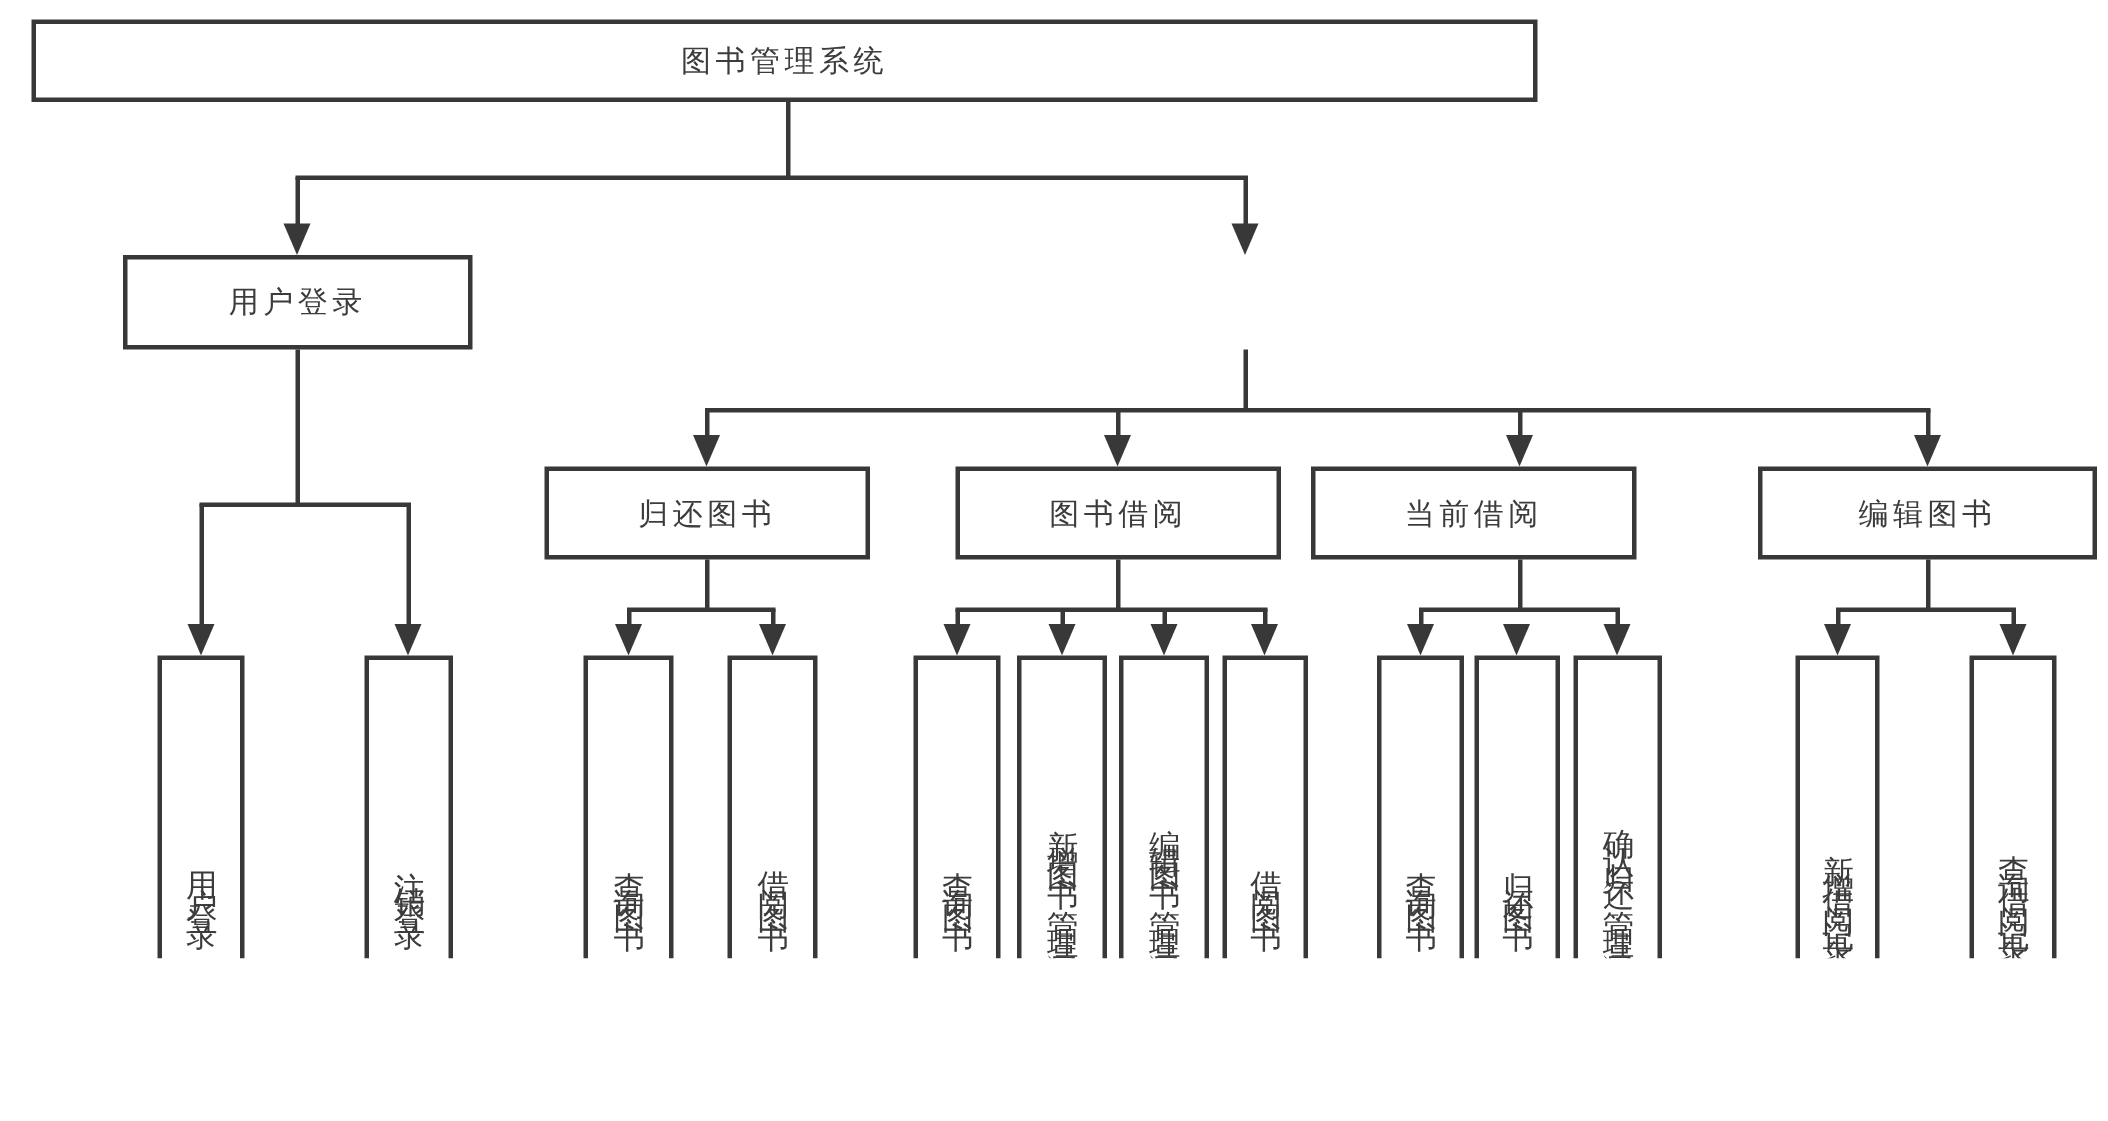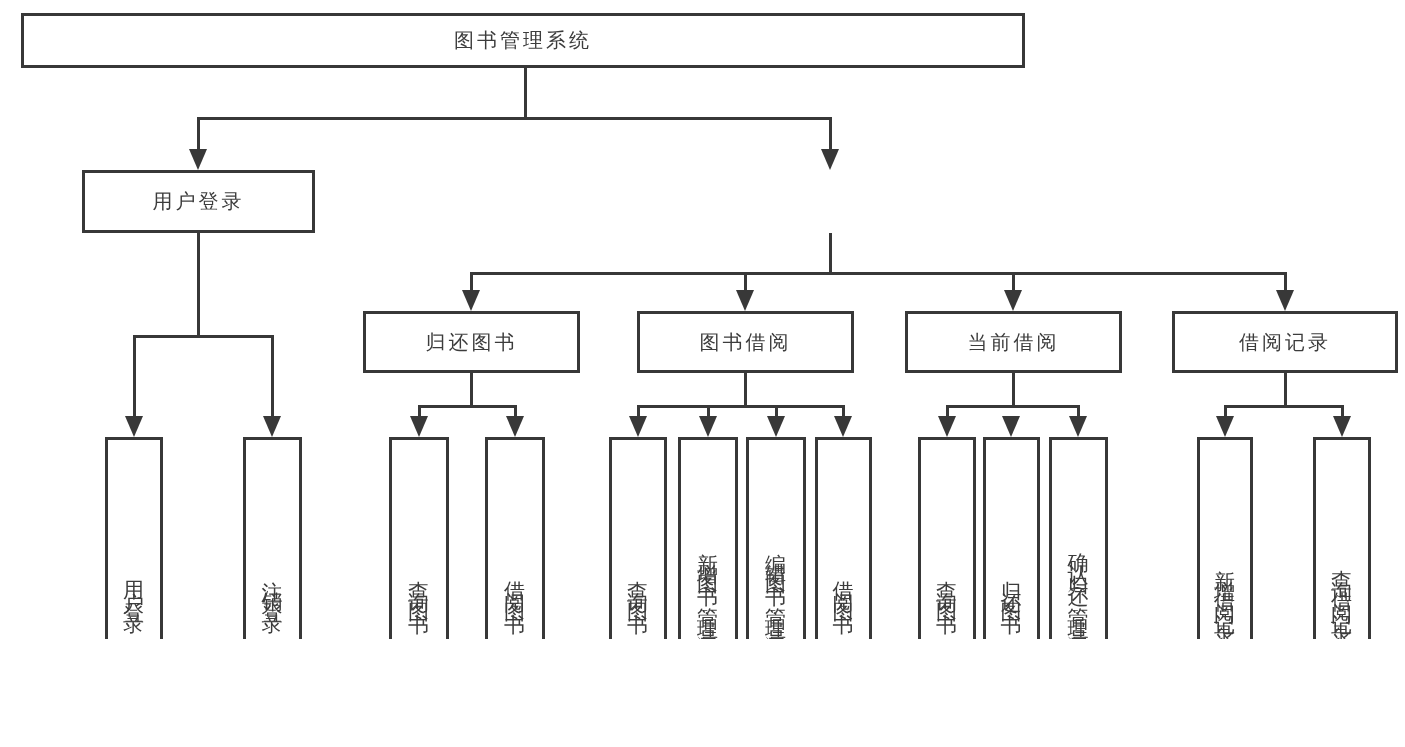--- a/index.html
+++ b/index.html
@@ -44,25 +44,25 @@
   <div class="bx" style="left:82px;top:170px;width:233px;height:63px">
     <span>用户登录</span>
   </div>
 
   <div class="bx" style="left:363px;top:311px;width:217px;height:62px">
     <span>归还图书</span>
   </div>
   <div class="bx" style="left:637px;top:311px;width:217px;height:62px">
     <span>图书借阅</span>
   </div>
-  <div class="bx" style="left:905px;top:311px;width:217px;height:62px">
+  <div class="bx" style="left:874px;top:311px;width:217px;height:62px">
     <span>当前借阅</span>
   </div>
   <div class="bx" style="left:1172px;top:311px;width:226px;height:62px">
-    <span>借阅记录</span>
+    <span>编辑图书</span>
   </div>
 
   <div class="bx leaf" style="left:105px;top:437px;width:58px;height:297px">
     <span>用户登录</span>
   </div>
   <div class="bx leaf" style="left:243px;top:437px;width:59px;height:297px">
     <span>注销登录</span>
   </div>
 
   <div class="bx leaf" style="left:389px;top:437px;width:60px;height:297px">

